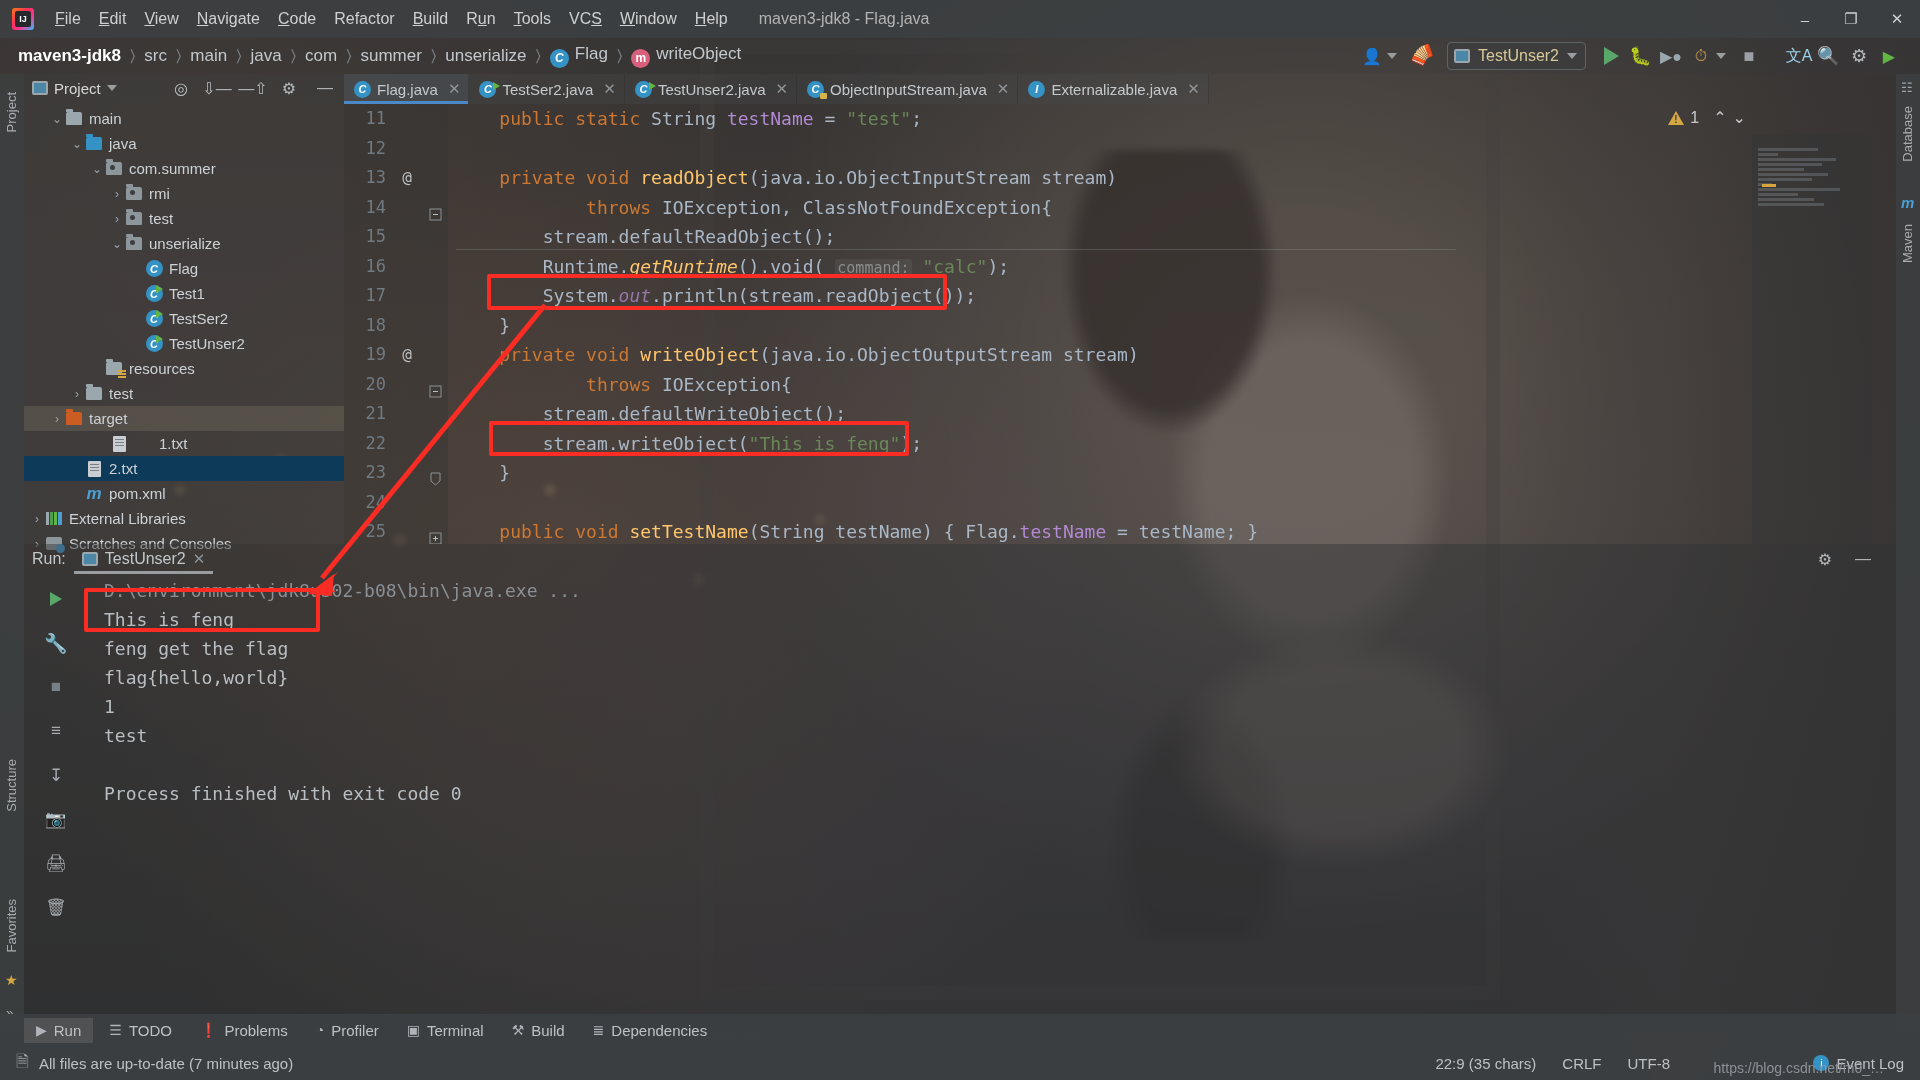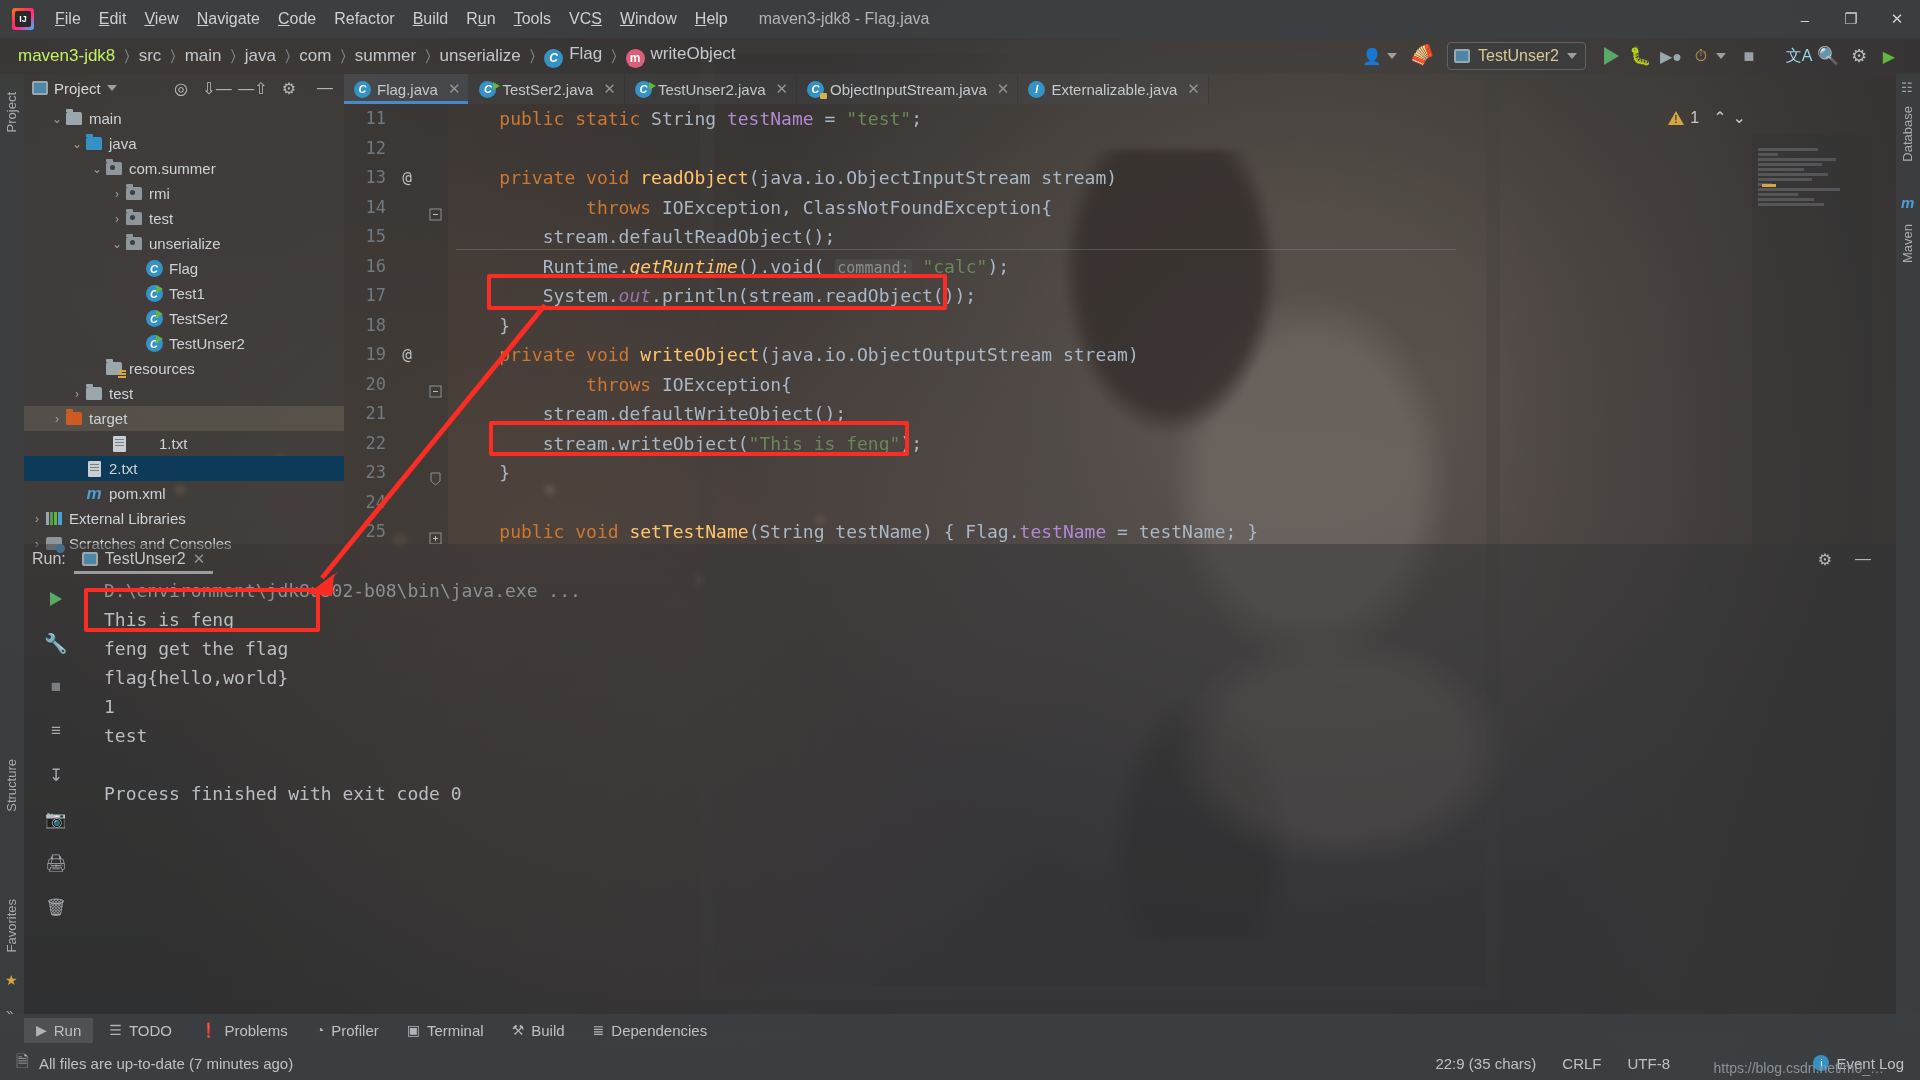--- a/index.html
+++ b/index.html
@@ -86,21 +86,21 @@
   }
 
   
   #navbar {
     position: absolute; left: 0; top: 38px; width: 1920px; height: 36px;
     display: flex; align-items: center; padding-left: 18px;
     color: #a9b7c6; font-size: 17px;
     background: rgba(54,57,59,0.25);
   }
   #navbar .crumb { color: #c3c8cc; white-space: nowrap; }
-  #navbar .crumb.first { color: #bef264; font-weight: normal; }
+  #navbar .crumb.first { color: #ffffff; font-weight: bold; }
   #navbar .sep { color: #7a8288; margin: 0 9px; font-size: 16px; }
   .cls-badge {
     display: inline-flex; align-items: center; justify-content: center;
     width: 19px; height: 19px; border-radius: 50%; background: #3592c4;
     color: #ffffff; font-size: 12px; font-style: italic; font-weight: bold;
     margin-right: 6px; vertical-align: -3px;
   }
   .m-badge {
     display: inline-flex; align-items: center; justify-content: center;
     width: 19px; height: 19px; border-radius: 50%; background: #d9607a;

